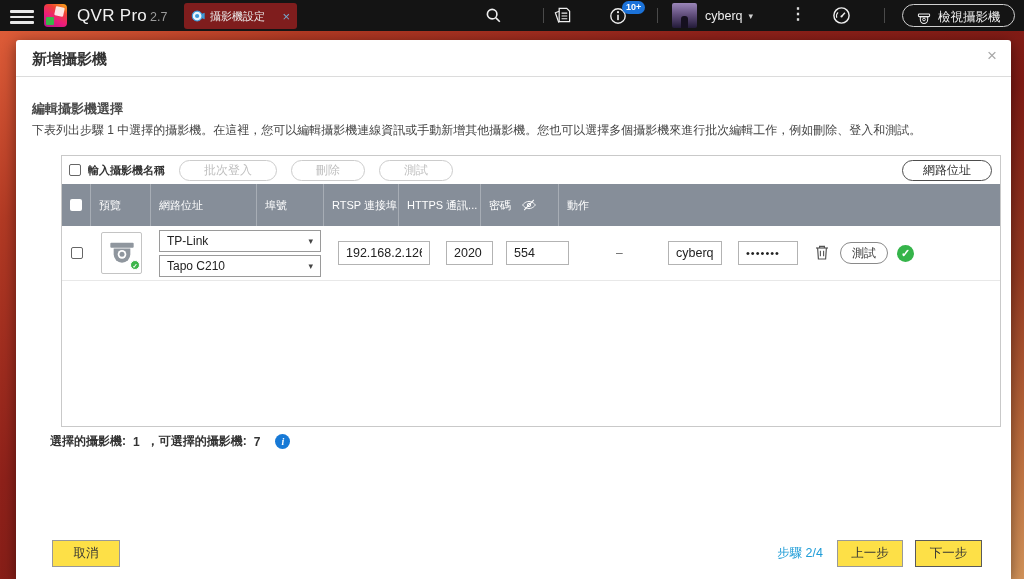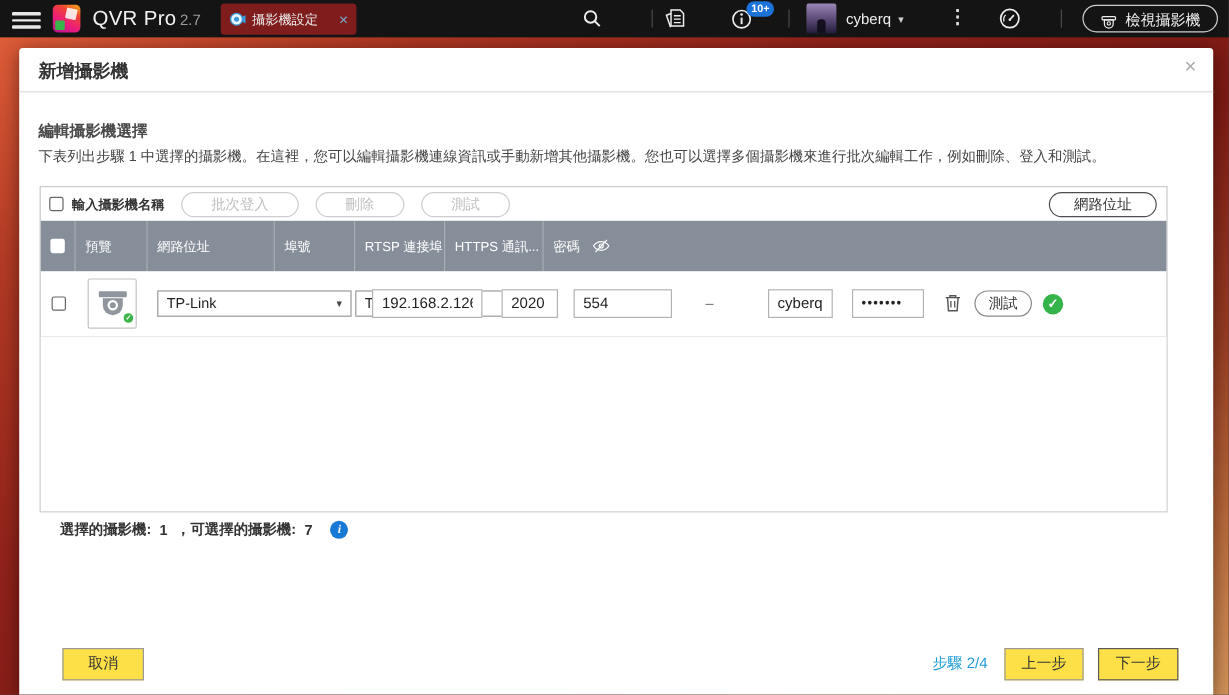--- a/index.html
+++ b/index.html
@@ -42,21 +42,21 @@
 
 .dialog{position:absolute;top:40px;left:16px;width:995px;height:539px;background:#fff;border-radius:3px 3px 0 0;
   box-shadow:0 3px 14px rgba(0,0,0,.45);z-index:5}
 .dlg-header{position:absolute;top:0;left:0;right:0;height:37px;border-bottom:1px solid #dcdcdc}
 .dlg-title{position:absolute;left:16px;top:10px;font-size:15px;font-weight:bold;color:#333}
 .dlg-close{position:absolute;right:14px;top:7px;font-size:17px;color:#a8a8a8;cursor:pointer;line-height:1}
 .sec-title{position:absolute;left:16px;top:60px;font-size:13px;font-weight:bold;color:#4a4a4a}
 .desc{position:absolute;left:16px;top:82px;font-size:12px;color:#444;white-space:nowrap}
 
 
-.cam-table{position:absolute;left:17px;top:115px;width:940px;height:272px;border:1px solid #c9c9c9;background:#fff;
+.cam-table{position:absolute;left:45px;top:115px;width:940px;height:272px;border:1px solid #c9c9c9;background:#fff;
   display:flex;flex-direction:column}
 .toolbar{height:28px;display:flex;align-items:center;padding-left:7px;flex:none}
 .cb{width:12px;height:12px;border:1.5px solid #666;border-radius:2px;background:#fff;display:inline-block;cursor:pointer;flex:none}
 .cb.hdr{border:none;background:#fff}
 .tool-label{font-size:11px;font-weight:bold;color:#333;margin-left:7px;white-space:nowrap}
 .pill{height:21px;border-radius:11px;background:#fff;font-size:12px;font-family:inherit;cursor:pointer;white-space:nowrap}
 .pill.dis{border:1px solid #ccc;color:#bfbfbf;padding:0 24px;margin-left:14px}
 .pill.manual{margin-left:auto;margin-right:8px;border:1px solid #4d4d4d;color:#333;padding:0 20px}
 .thead{height:42px;background:#868e99;display:flex;flex:none;color:#fff;font-size:11px}
 .thead .col{display:flex;flex-direction:column;justify-content:center;padding-left:8px;border-right:1px solid rgba(255,255,255,.28)}
@@ -67,28 +67,28 @@
 .thead .c0{align-items:center;padding-left:0}
 .hdr-two{line-height:16px}
 .pwd-head{display:flex;flex-direction:row;align-items:center;gap:10px}
 .trow{height:55px;display:flex;align-items:center;border-bottom:1px solid #e8e8e8;flex:none}
 .trow .col{display:flex;align-items:center;padding-left:8px}
 .trow .c0{justify-content:center;padding-left:0}
 .preview{position:relative;width:41px;height:42px;border:1px solid #c4c4c4;border-radius:2px;background:#fff;
   display:flex;align-items:center;justify-content:center;margin-left:2px}
 .pv-dot{position:absolute;right:1px;bottom:3px;width:10px;height:10px;border-radius:50%;background:#3cb54a;border:1.5px solid #fff;
   display:flex;align-items:center;justify-content:center;color:#fff;font-size:6px;font-weight:bold}
-.sel-wrap{display:flex;gap:3px}
+.sel-wrap{display:flex;flex-direction:column;gap:3px}
 .select{width:162px;height:22px;border:1px solid #9a9a9a;background:#fff;display:flex;align-items:center;
   padding:0 7px;font-size:12px;color:#222;cursor:pointer}
 .sel-caret{margin-left:auto;font-size:9px;color:#444;font-style:normal}
 .inp{height:24px;border:1px solid #b3b3b3;font-size:12.5px;color:#222;padding:0 7px;font-family:inherit;background:#fff}
 .inp.ip{width:92px;margin-left:2px}
 .inp.port{width:47px;margin-left:4px}
-.inp.rtsp{width:82px;margin-left:-3px}
+.inp.rtsp{width:63px;margin-left:-3px}
 .inp.acct{width:54px;margin-left:2px}
 .inp.pwd{width:60px;margin-left:2px;letter-spacing:1px;font-size:11px}
 .dash{color:#666;font-size:12px;margin-left:32px}
 .action-cell{gap:9px}
 .trash{width:17px;height:18px;display:inline-block;cursor:pointer}
 .pill.test{border:1px solid #8a8a8a;color:#333;padding:0 11px;height:22px}
 .okcheck{width:17px;height:17px;border-radius:50%;background:#35b44a;color:#fff;display:inline-flex;
   align-items:center;justify-content:center;font-size:11px;font-weight:bold}
 .tbody-empty{flex:1;background:#fff}
 
@@ -236,20 +236,23 @@
             <span>密碼</span>
           <span>
             <svg viewBox="0 0 18 14" width="16" height="12">
                 <path d="M1.5 7S4.5 2.8 9 2.8 16.5 7 16.5 7 13.5 11.2 9 11.2 1.5 7 1.5 7z" fill="none" stroke="#fff" stroke-width="1.1"></path>
                 <circle cx="9" cy="7" r="2" fill="none" stroke="#fff" stroke-width="1.1"></circle>
                 <line x1="3.4" y1="13" x2="14.6" y2="1" stroke="#fff" stroke-width="1.2"></line>
               </svg>
           </span>
         </span>
       </div>
+      <div class="col c9">
+          <span>動作</span>
+        </div>
     </div>
 
     <div class="trow">
       <div class="col c0">
           <span class="cb"></span>
         </div>
       <div class="col c1">
         <div class="preview">
           <svg viewBox="0 0 36 32" width="30" height="27">
               <rect x="4" y="3" width="28" height="6" rx="1.2" fill="#8f969e"></rect>

